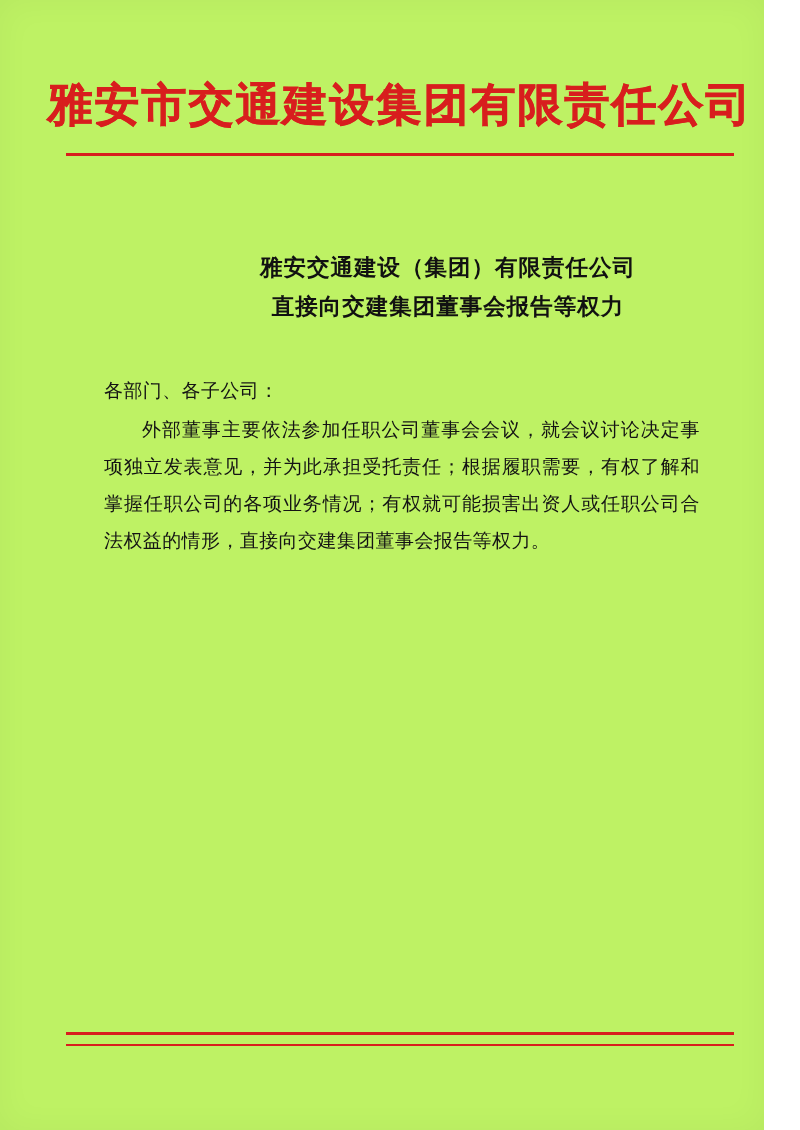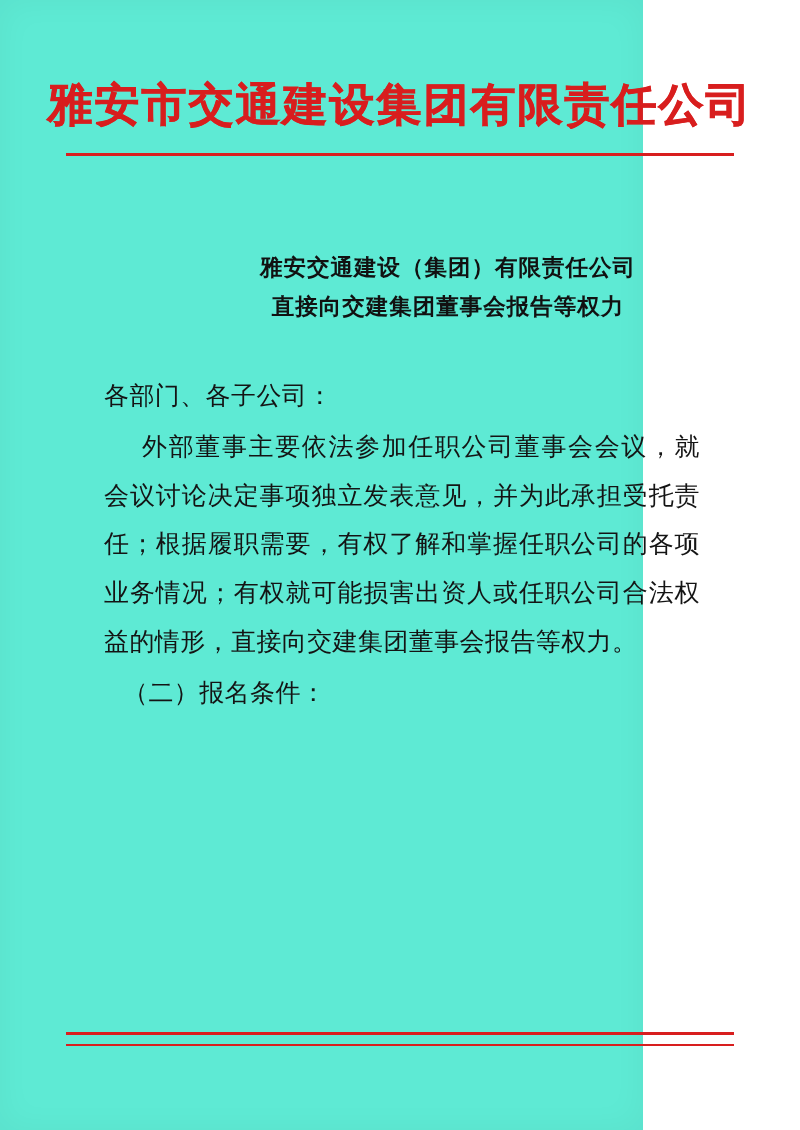--- a/index.html
+++ b/index.html
@@ -9,23 +9,23 @@
   body {
     width: 800px;
     height: 1130px;
     background: #ffffff;
     font-family: "DejaVu Serif", "Liberation Serif", serif;
     color: #1a1a1a;
     overflow: hidden;
   }
   .page {
     position: relative;
-    width: 643px;
+    width: 764px;
     height: 1130px;
-    background: #5eead4;
+    background: #bef264;
     box-sizing: border-box;
   }
   
   .page::before {
     content: "";
     position: absolute;
     left: 0; top: 0; right: 0; bottom: 0;
     box-shadow: inset 0 0 34px rgba(0,0,0,0.045);
     pointer-events: none;
   }
@@ -68,21 +68,21 @@
     padding-left: 48px;
   }
 
   .body-block {
     position: absolute;
     top: 372px;
     left: 104px;
     width: 596px;
   }
   .para {
-    font-size: 25px;
+    font-size: 19px;
     line-height: 1.95;
     letter-spacing: 0.4px;
     text-align: justify;
     margin: 0 0 2px 0;
     color: #141414;
   }
   .indent1 {
     text-indent: 38px;
   }
   .indent-head {
@@ -122,21 +122,20 @@
   </div>
 
   <div class="doc-title">
     <div>雅安交通建设（集团）有限责任公司</div>
     <div>直接向交建集团董事会报告等权力</div>
   </div>
 
   <div class="body-block">
     <p class="para">各部门、各子公司：</p>
     <p class="para indent1">外部董事主要依法参加任职公司董事会会议，就会议讨论决定事项独立发表意见，并为此承担受托责任；根据履职需要，有权了解和掌握任职公司的各项业务情况；有权就可能损害出资人或任职公司合法权益的情形，直接向交建集团董事会报告等权力。</p>
-    <p class="para indent-sub">（二）报名条件：</p>
   </div>
 
   <div class="footer-rules">
     <div class="footer-rule-thick"></div>
     <div class="footer-rule-thin"></div>
   </div>
 
 </div>
 
 </body></html>

